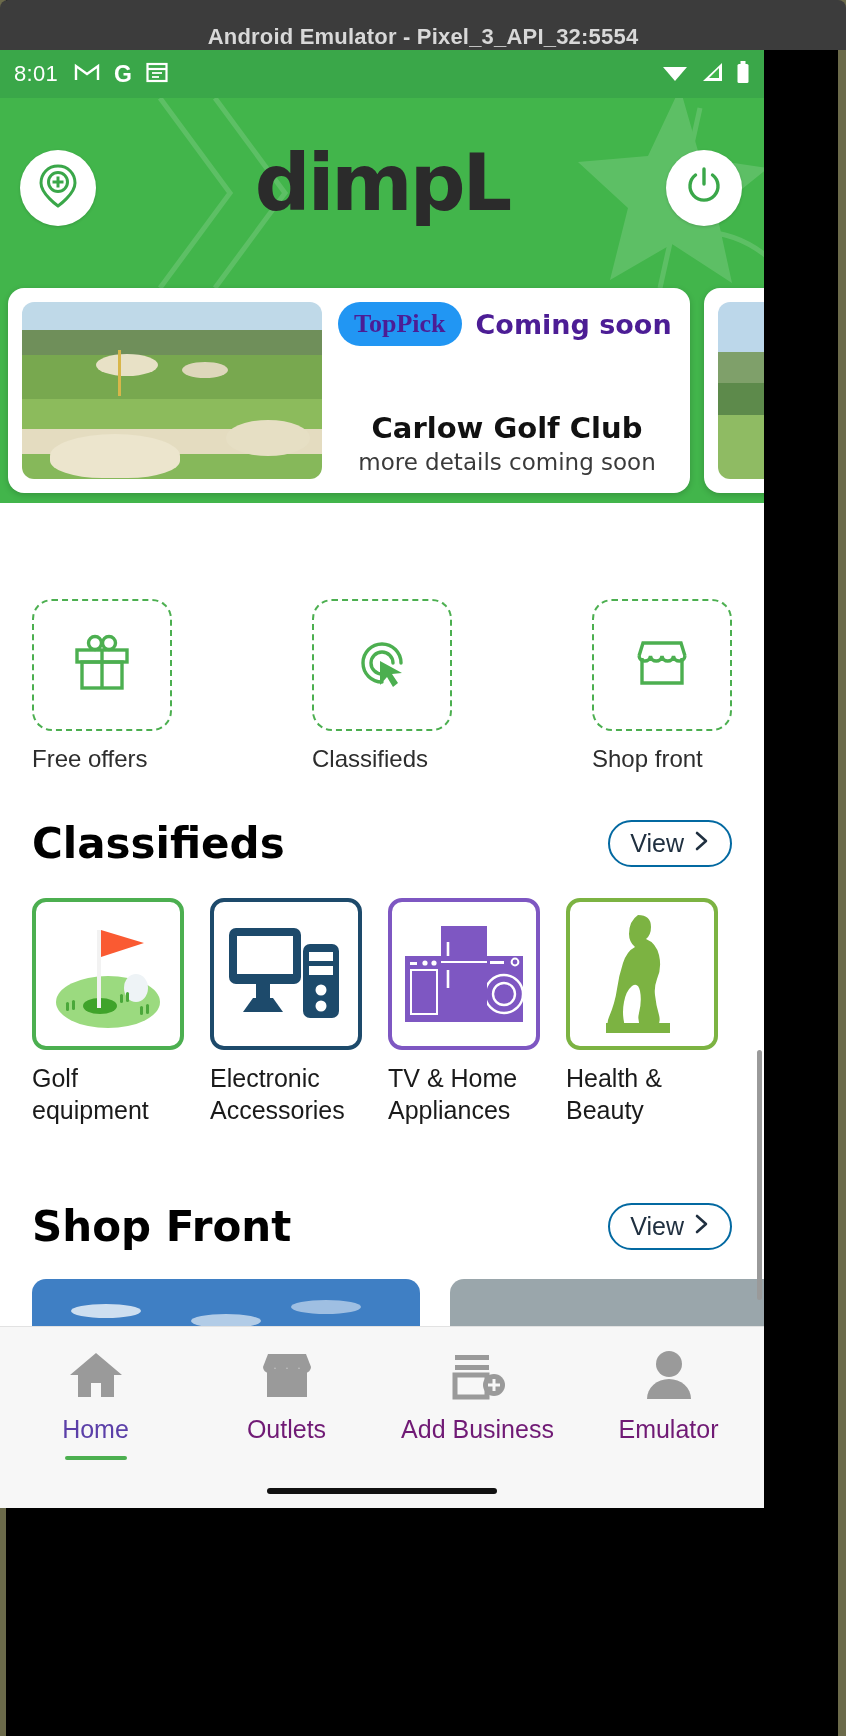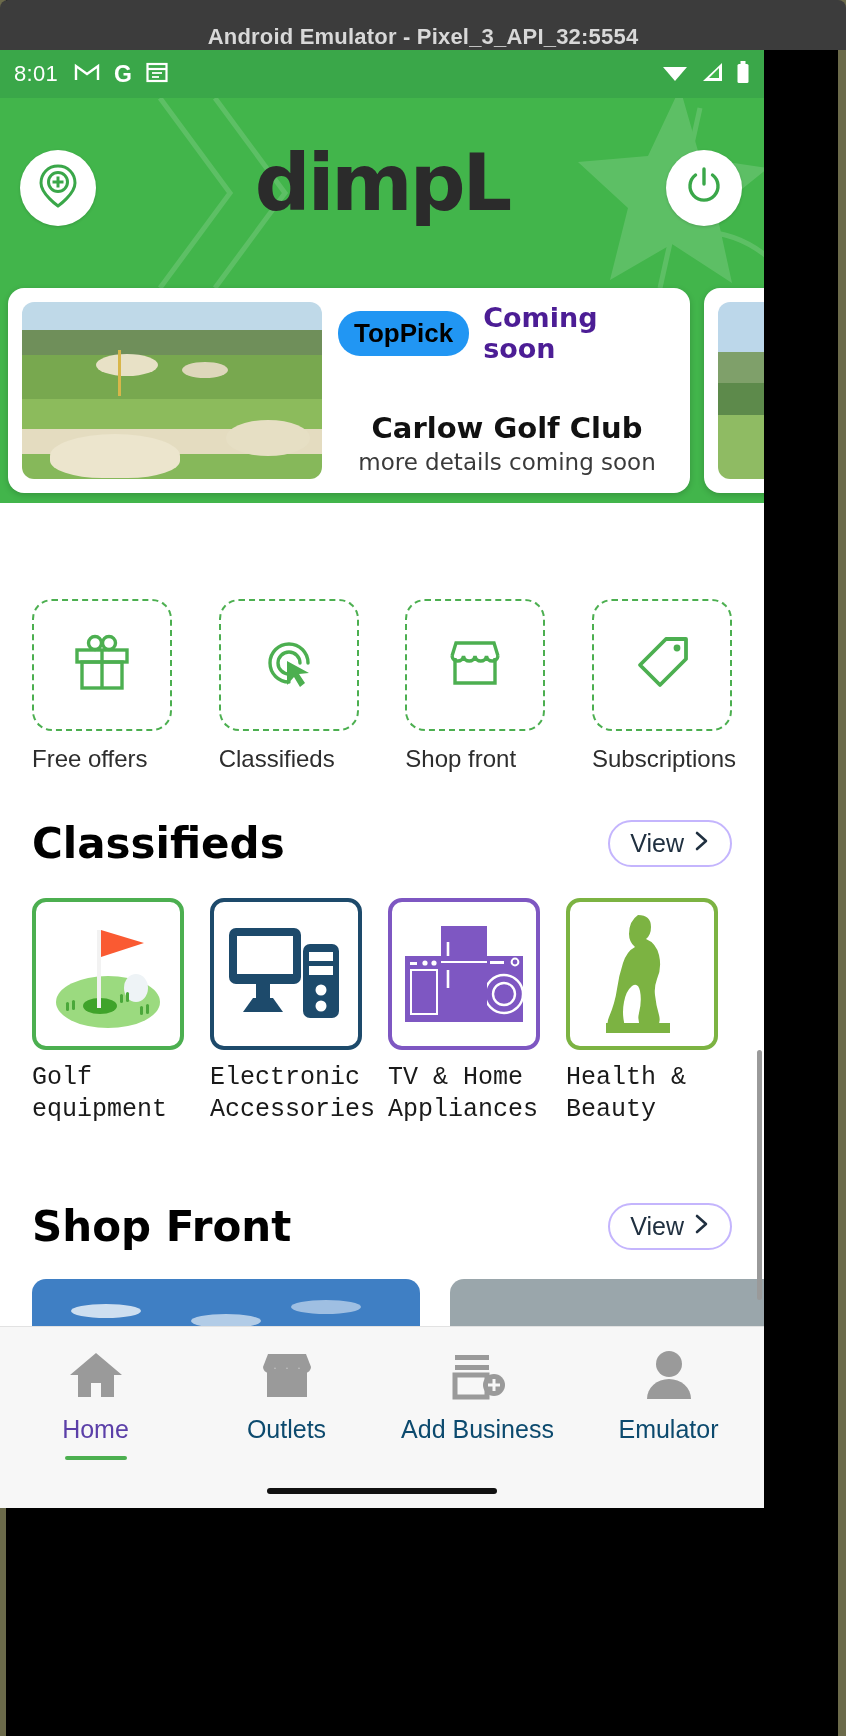--- a/index.html
+++ b/index.html
@@ -77,22 +77,22 @@
   .tp-thumb .bunker2 { position:absolute; left:160px; top:60px; width:46px; height:16px;
     background:#ded7bb; border-radius:50%; }
   .tp-thumb .bunker3 { position:absolute; left:28px; top:132px; width:130px; height:44px;
     background:#ece5cd; border-radius:50% 50% 40% 40%; }
   .tp-thumb .bunker4 { position:absolute; right:12px; top:118px; width:84px; height:36px;
     background:#e6dfc4; border-radius:50%; }
   .tp-thumb .pin { position:absolute; left:96px; top:48px; width:3px; height:46px; background:#d8b64a; }
   .tp-body { flex:1; padding-left:16px; display:flex; flex-direction:column; }
   .tp-top { display:flex; align-items:center; gap:14px; }
   .tp-badge {
-    background:#2196f3; color:#000000; font-size:26px; font-weight:bold;
-    padding:7px 16px; border-radius:22px; font-family:Liberation Sans, sans-serif;
+    background:#2196f3; color:#4c1d95; font-size:26px; font-weight:bold;
+    padding:7px 16px; border-radius:22px; font-family:Liberation Serif, serif;
   }
   .tp-status { font-size:27px; font-weight:bold; color:#4c1d95; font-family:"DejaVu Sans", sans-serif; }
   .tp-bottom { margin-top:auto; text-align:center; padding-bottom:4px; }
   .tp-name { font-size:29px; font-weight:bold; color:#111; font-family:"DejaVu Sans", sans-serif; }
   .tp-sub { font-size:23px; color:#3a3a3a; margin-top:4px; font-family:"DejaVu Sans", sans-serif; }
 
   
   .quick-row { display:flex; justify-content:space-between; padding:96px 32px 0 32px; }
   .quick-item { width:140px; display:flex; flex-direction:column; align-items:flex-start; }
   .quick-tile {
@@ -101,33 +101,33 @@
   }
   .quick-label { margin-top:14px; font-size:24px; color:#2d2d2d; text-align:center; white-space:nowrap; }
 
   
   .section-head {
     display:flex; align-items:center; justify-content:space-between;
     padding:46px 32px 0 32px;
   }
   .section-title { font-size:42px; font-weight:bold; color:#000; font-family:"DejaVu Sans", sans-serif; }
   .view-btn {
-    border:2px solid #c4b5fd; border-radius:26px; padding:7px 20px;
+    border:2px solid #0369a1; border-radius:26px; padding:7px 20px;
     display:flex; align-items:center; gap:10px; background:#fff;
     font-size:25px; color:#203040;
   }
 
   
   .cat-row { display:flex; gap:26px; padding:30px 0 0 32px; }
   .cat-item { width:152px; flex:none; }
   .cat-card {
     width:152px; height:152px; border-radius:14px; border:4px solid #ccc;
     background:#fff; display:flex; align-items:center; justify-content:center; overflow:hidden;
   }
-  .cat-label { margin-top:12px; font-size:25px; line-height:1.28; color:#1a1a1a;font-family:Liberation Mono, monospace; }
+  .cat-label { margin-top:12px; font-size:25px; line-height:1.28; color:#1a1a1a; }
 
   
   .shop-row { display:flex; gap:30px; padding:28px 0 0 32px; }
   .shop-card { width:388px; height:140px; border-radius:14px; flex:none; overflow:hidden; }
   .shop-img-1 {
     background:linear-gradient(#3f7fc4 0 34%, #4a84c2 34% 40%, #3c5c38 40% 64%,
                #2f4a2c 64% 74%, #79b04e 74% 100%);
     position:relative;
   }
   .shop-img-1::after{content:"";position:absolute;left:10%;top:18%;width:70px;height:14px;
@@ -140,21 +140,21 @@
   .shop-img-2::after{content:"";position:absolute;left:26%;top:40%;width:150px;height:70px;
     background:#27401f;border-radius:50% 50% 40% 40%;}
 
   
   .bottomnav {
     position:absolute; left:0; bottom:0; width:764px; height:182px;
     background:#f7f7f7; border-top:1px solid #e2e2e2;
     display:flex; align-items:flex-start; padding-top:22px;
   }
   .nav-item { flex:1; display:flex; flex-direction:column; align-items:center; gap:10px; }
-  .nav-label { font-size:25px; color:#0c4a6e; }
+  .nav-label { font-size:25px; color:#701a75; }
   .nav-item.active .nav-label { color:#5b3fa8; }
   .nav-underline { width:62px; height:4px; background:#4caf50; border-radius:2px; margin-top:2px; }
   .nav-underline.hidden { visibility:hidden; }
 
   
   .gesture { position:absolute; left:0; bottom:0; width:764px; height:34px;
     display:flex; align-items:center; justify-content:center; background:transparent; }
   .gesture-pill { width:230px; height:6px; background:#111; border-radius:4px; }
 
   
@@ -315,31 +315,20 @@
             <svg width="66" height="66" viewBox="0 0 66 66">
               <path d="M10 26 L14 13 L52 13 L56 26" fill="none" stroke="#4caf50" stroke-width="3.4"></path>
               <path d="M10 26 a5.8 5.8 0 0 0 11.5 0 a5.8 5.8 0 0 0 11.5 0 a5.8 5.8 0 0 0 11.5 0 a5.8 5.8 0 0 0 11.5 0" fill="none" stroke="#4caf50" stroke-width="3.4"></path>
               <path d="M13 28 L13 53 L53 53 L53 28" fill="none" stroke="#4caf50" stroke-width="3.4"></path>
             </svg>
           </span>
         </div>
         <div class="quick-label">Shop front</div>
       </div>
 
-      <div class="quick-item">
-        <div class="quick-tile">
-          <span>
-            <svg width="66" height="66" viewBox="0 0 66 66">
-              <path d="M37 9 L57 9 L57 29 L31 55 L11 35 Z" fill="none" stroke="#4caf50" stroke-width="3.8" stroke-linejoin="round"></path>
-              <circle cx="48" cy="18" r="3.4" fill="#4caf50"></circle>
-            </svg>
-          </span>
-        </div>
-        <div class="quick-label">Subscriptions</div>
-      </div>
 
     </div>
 
     <div class="section-head">
       <div class="section-title">Classifieds</div>
       <div class="view-btn">
         <span>View</span>
         <span>
           <svg width="16" height="22" viewBox="0 0 16 22">
               <path d="M3 3 L12 11 L3 19" fill="none" stroke="#203040" stroke-width="2.6" stroke-linecap="round" stroke-linejoin="round"></path>

